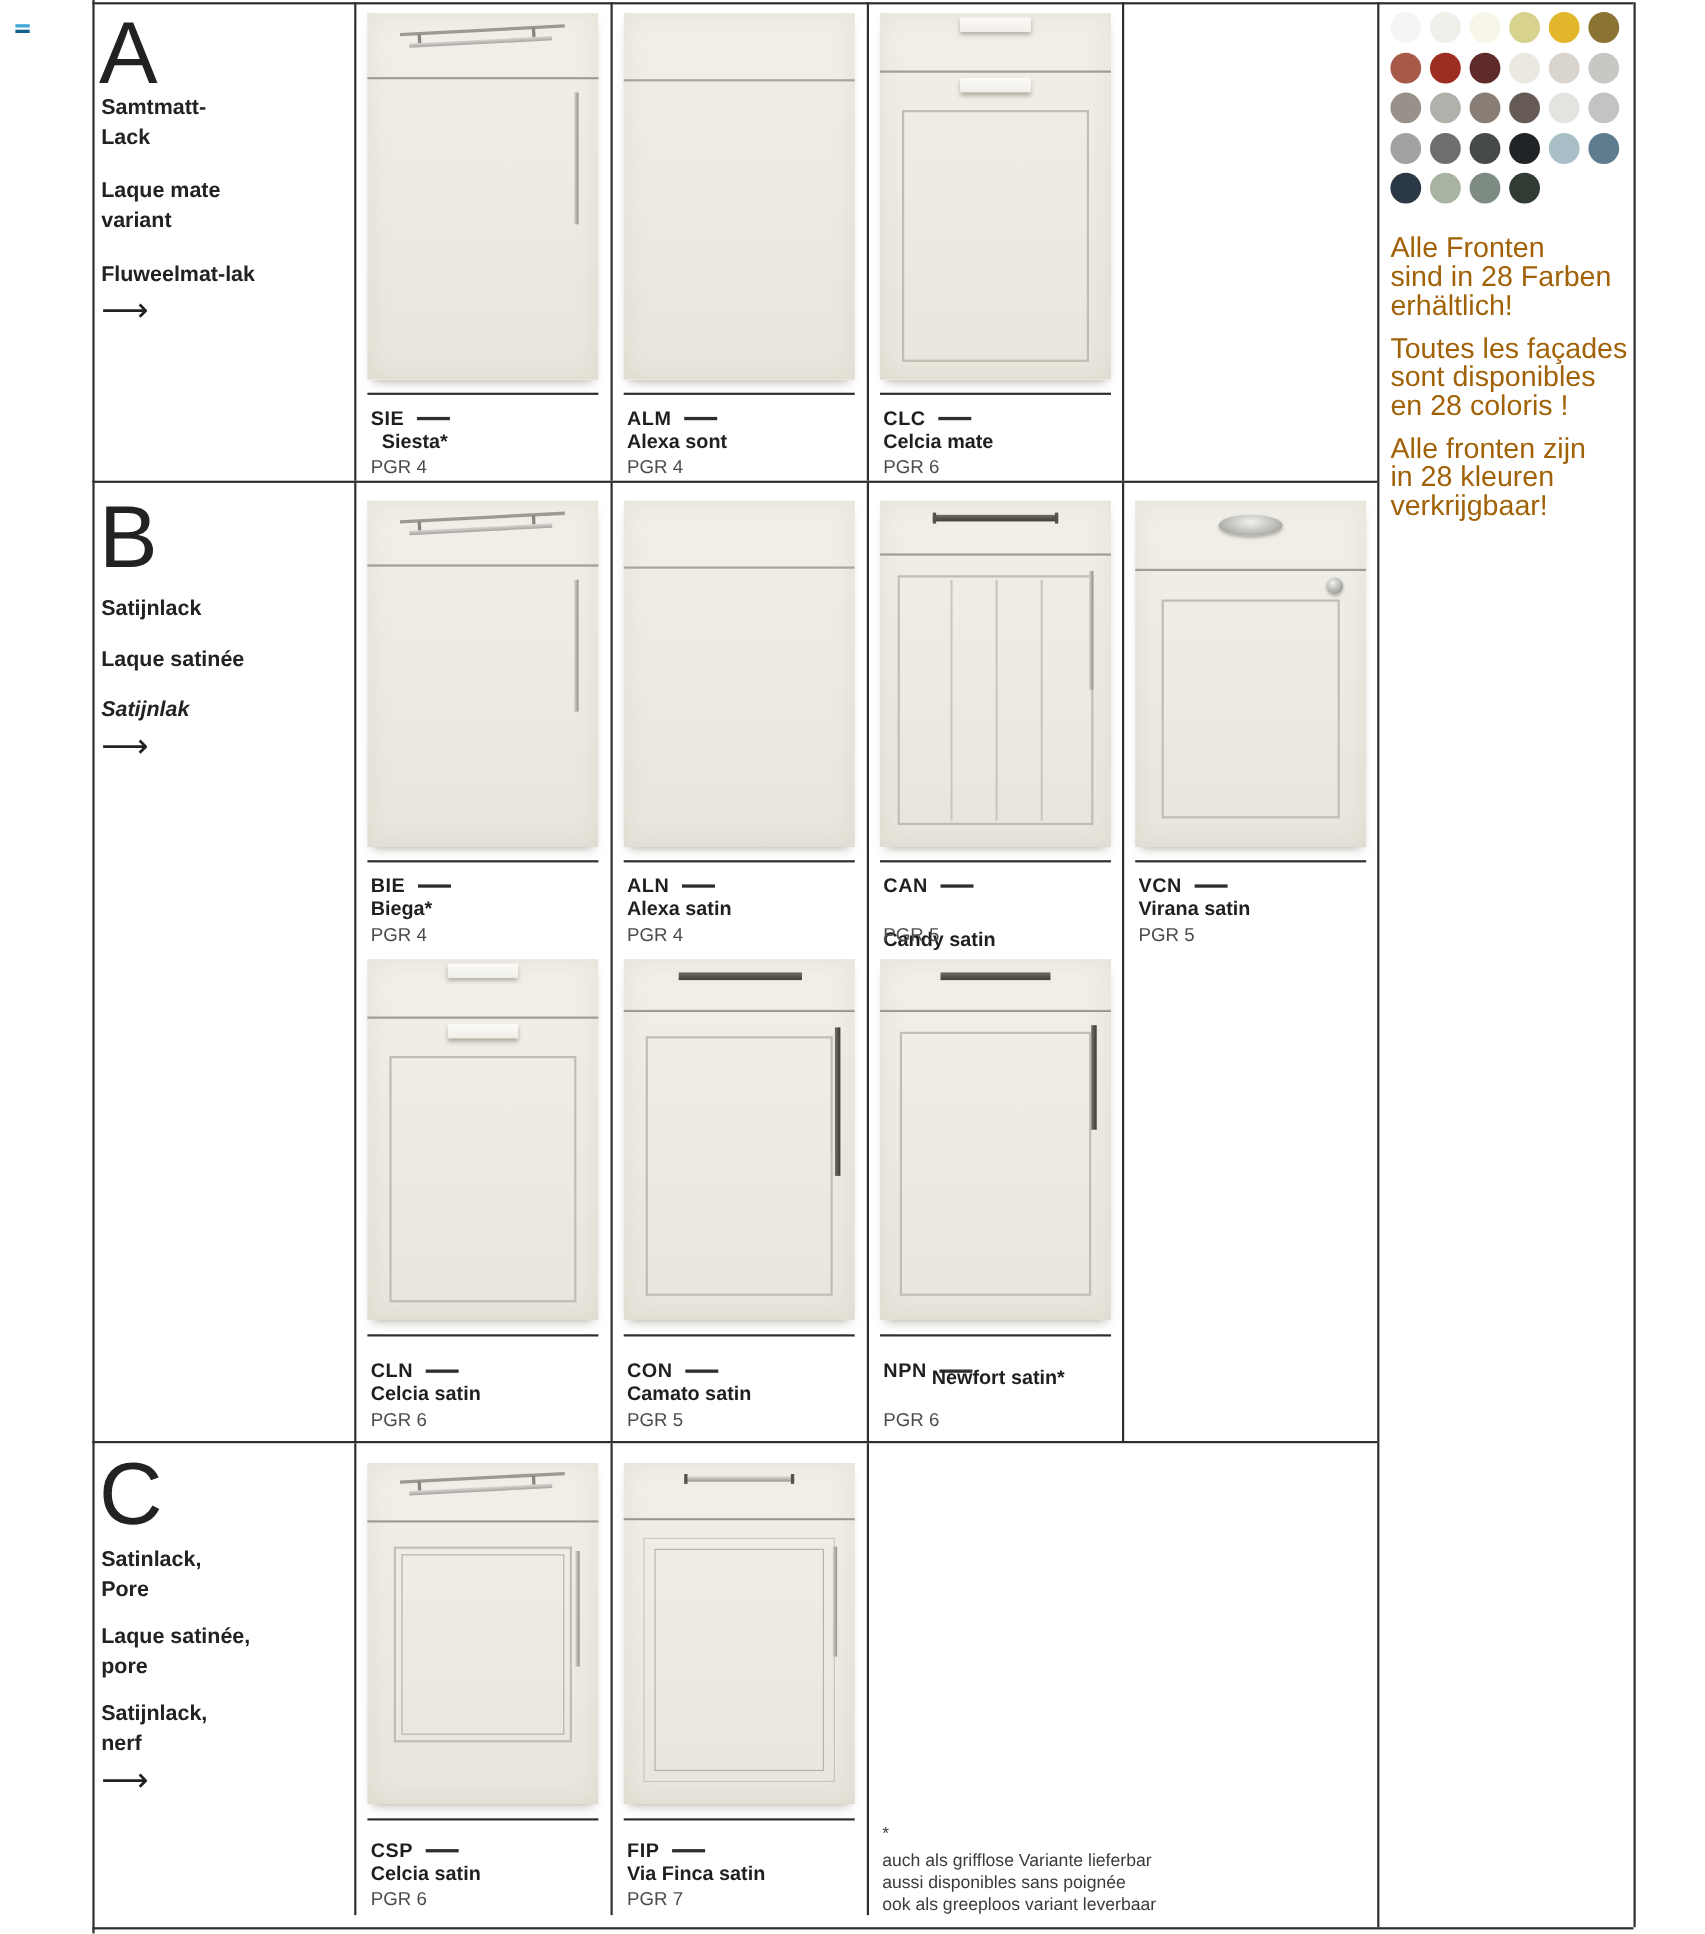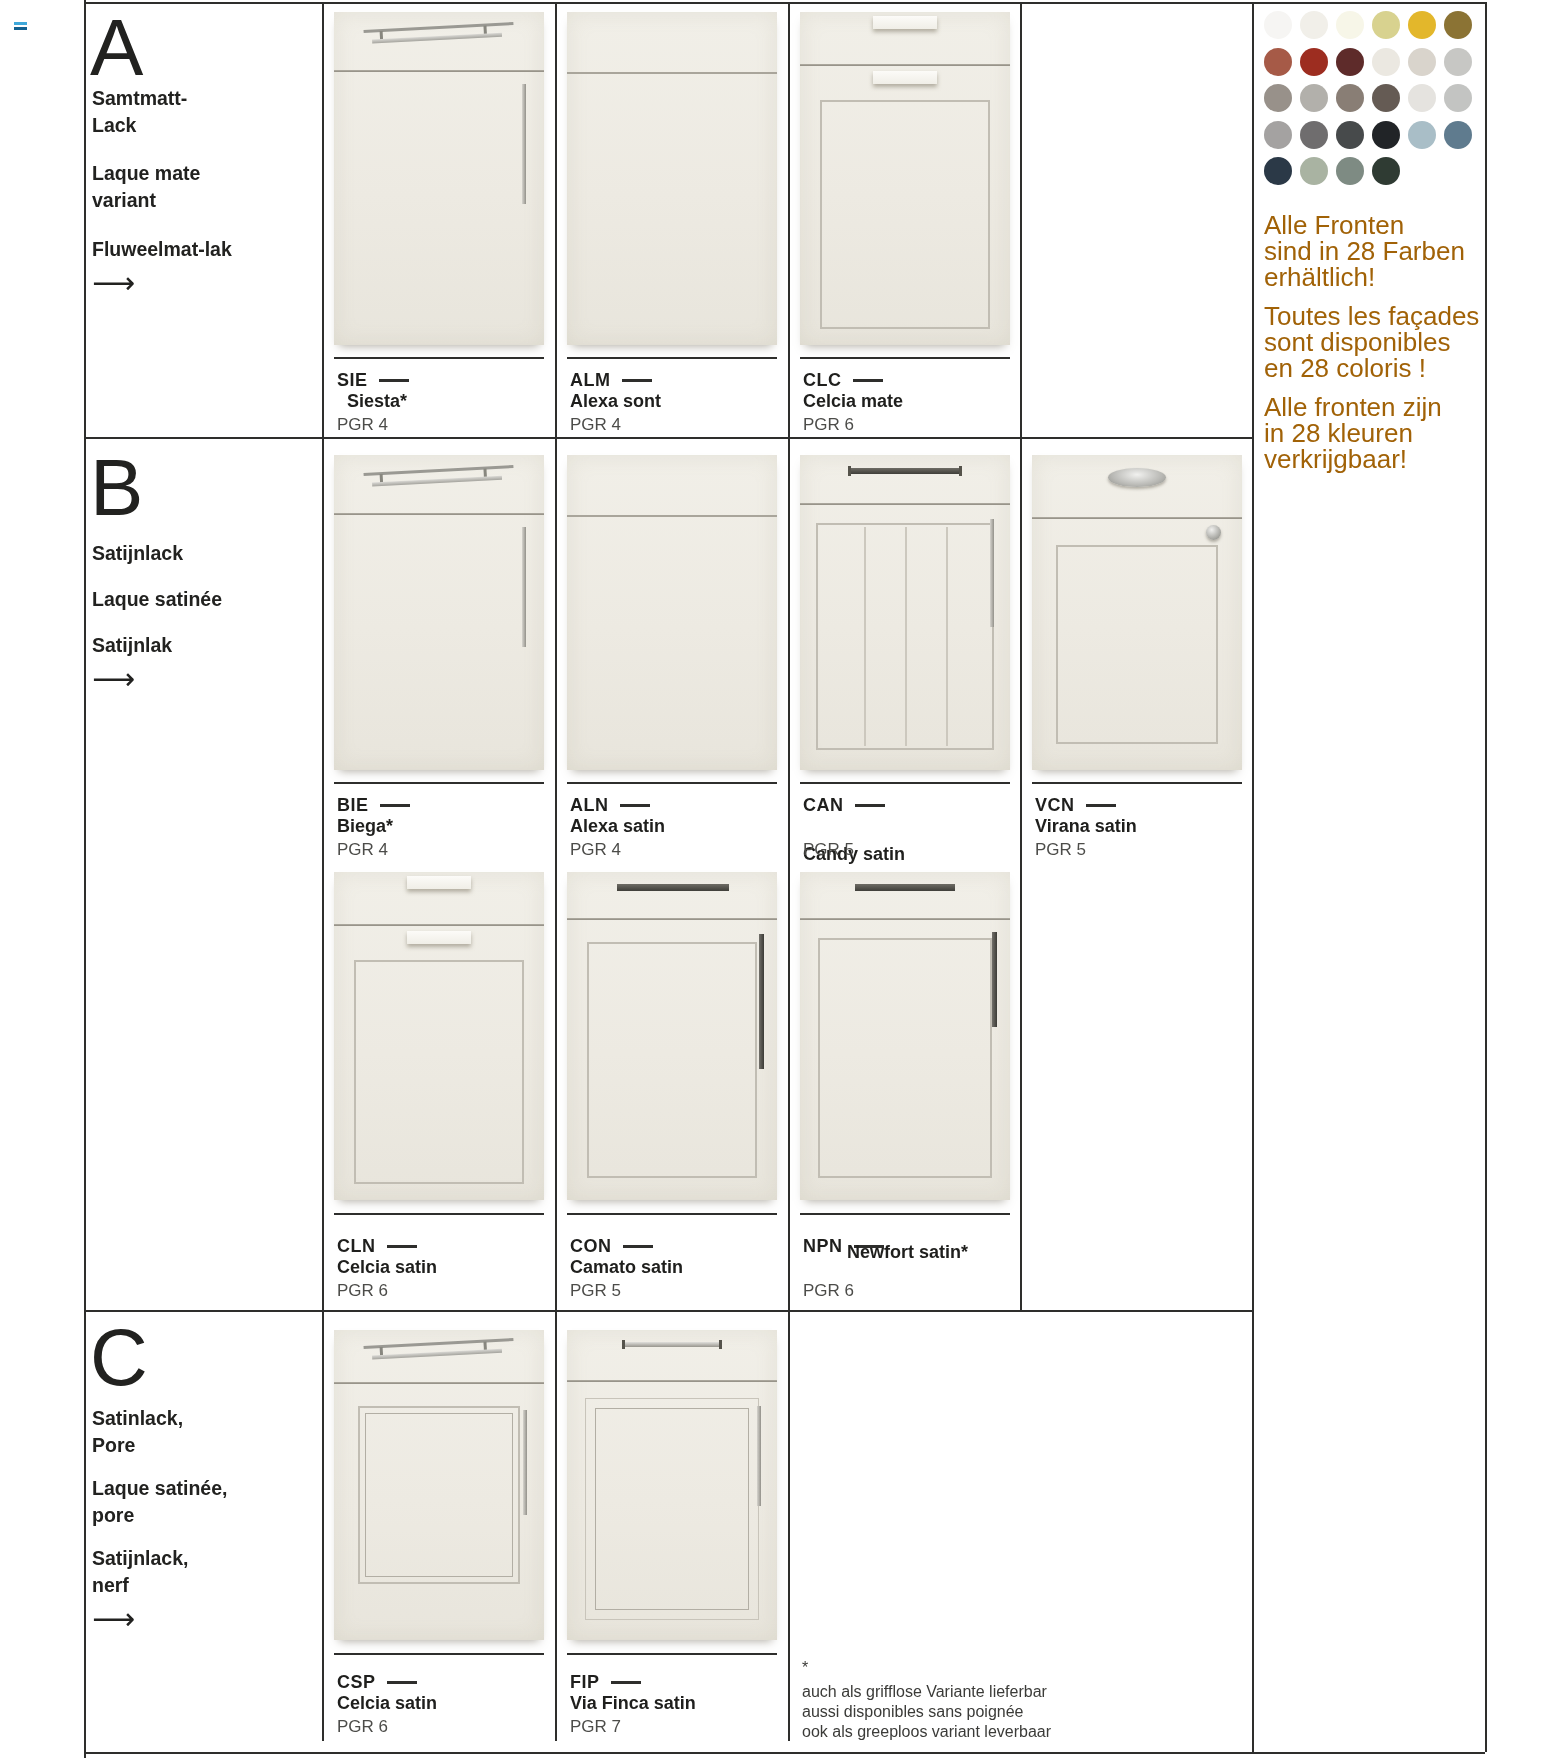--- a/index.html
+++ b/index.html
@@ -104,21 +104,21 @@
       <div class="white-handle" style="left: 73px; top: 59px;"></div>
       <div class="frame" style="inset: 88px 20px 16px;"></div>
     </div>
     <div class="card-rule" style="left: 800px; top: 357px; width: 210px;"></div>
     <div class="card-code" style="left: 803px; top: 370px;">CLC<span class="dash"></span></div>
     <div class="card-name" style="left: 803px; top: 391px;">Celcia mate</div>
     <div class="card-pgr" style="left: 803px; top: 415px;">PGR 6</div>
     <div class="sec-letter" style="top: 448px;">B</div>
     <div class="sec-title" style="top: 540px;">Satijnlack</div>
     <div class="sec-title" style="top: 586px;">Laque satinée</div>
-    <div class="sec-title" style="top: 632px;">Satijnlak</div>
+    <div class="sec-title" style="top: 632px; font-style: italic;">Satijnlak</div>
     <div class="sec-arrow" style="top: 664px;">⟶</div>
     <div class="vline" style="left: 322px; top: 439px; height: 871px;"></div>
     <div class="vline" style="left: 555px; top: 439px; height: 871px;"></div>
     <div class="vline" style="left: 788px; top: 439px; height: 871px;"></div>
     <div class="vline" style="left: 1020px; top: 439px; height: 871px;"></div>
     <div class="door" style="left: 334px; top: 455px; width: 210px; height: 315px;">
       <div class="seam" style="top: 58px;"></div>
       <div style="position: absolute; left: 30px; top: 14px; width: 150px; height: 22px; transform: rotate(-3deg);">
         <div class="rail-top" style="left: 0px; top: 0px; width: 150px; height: 3px;"></div>
         <div class="post" style="left: 16px; top: 2px; width: 3px; height: 9px;"></div>

